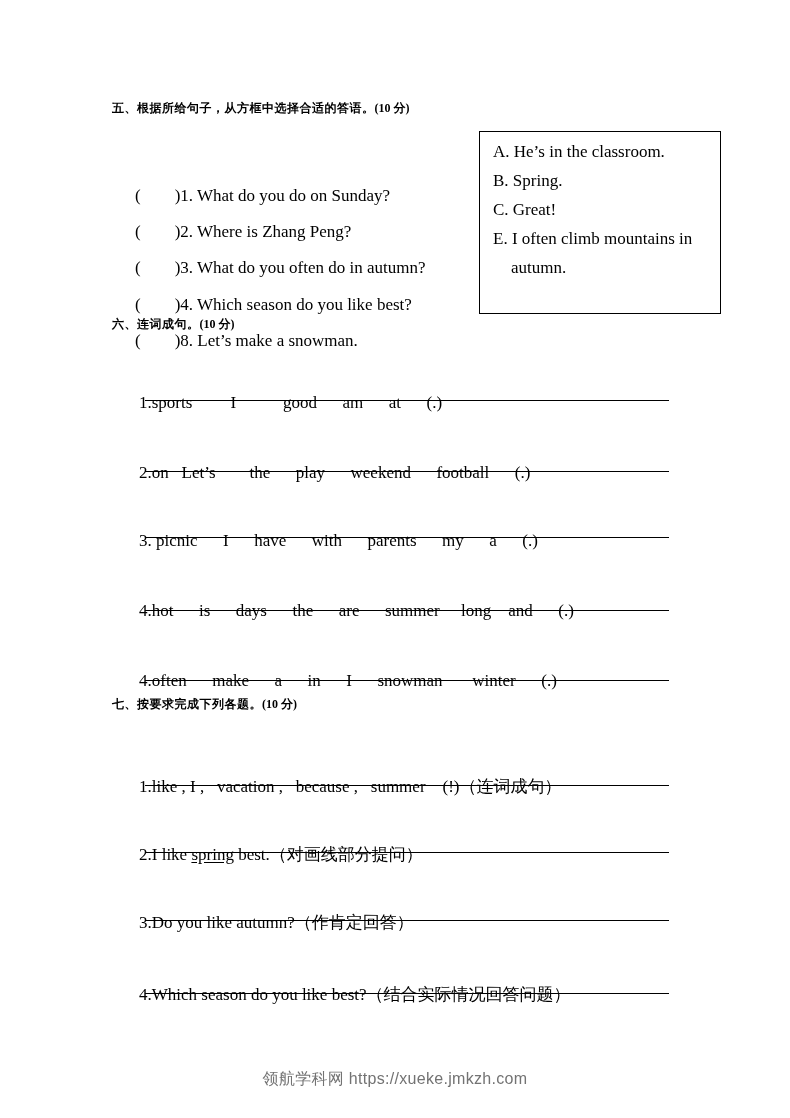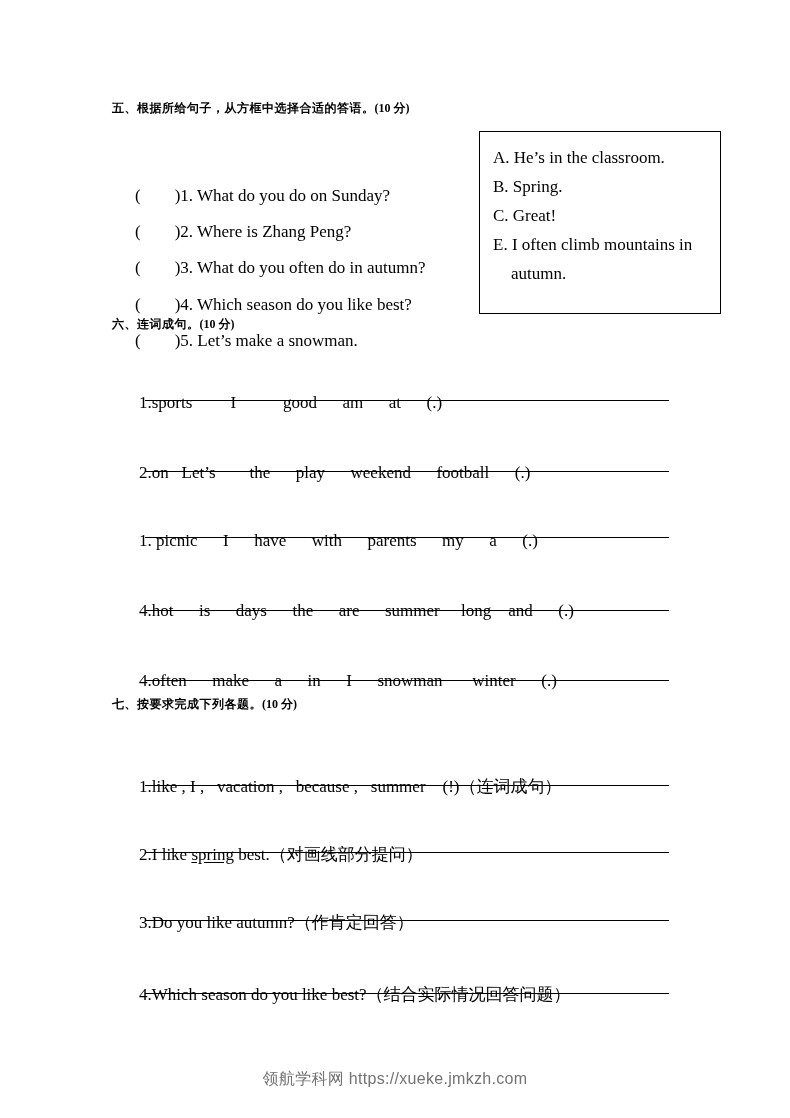--- a/index.html
+++ b/index.html
@@ -40,21 +40,21 @@
   }
   .answer-box {
     position: absolute;
     left: 479px;
     top: 131px;
     width: 242px;
     height: 183px;
     box-sizing: border-box;
     border: 1.5px solid #000000;
     font-size: 17px;
-    padding-top: 11px;
+    padding-top: 5px;
   }
   .opt {
     padding-left: 13px;
     line-height: 29px;
     white-space: pre;
   }
   .opt.cont { padding-left: 31px; font-family: Liberation Serif, serif; }
   .italic-word { font-style: italic; }
   .underlined-word { text-decoration: underline; text-underline-offset: 2px; }
   .footer {
@@ -73,39 +73,39 @@
 <body>
 
 <div class="page">
 
   <h2 class="sec-title" style="top:100px"><span>五、根据所给句子，从方框中选择合适的答语。</span><span class="score">(10 分)</span></h2>
 
   <div class="abs q-item" style="top:145px">(        )1. What do you do on Sunday?</div>
   <div class="abs q-item" style="top:181px">(        )2. Where is Zhang Peng?</div>
   <div class="abs q-item" style="top:217px">(        )3. What do you often do in autumn?</div>
   <div class="abs q-item" style="top:254px">(        )4. Which season do you like best?</div>
-  <div class="abs q-item" style="top:290px">(        )5. Let’s make a snowman.</div>
+  <div class="abs q-item" style="top:290px">(        )8. Let’s make a snowman.</div>
 
   <div class="answer-box">
     <div class="opt">A. He’s in the classroom.</div>
     <div class="opt">B. Spring.</div>
     <div class="opt">C. Great!</div>
     <div class="opt">E. I often climb mountains in</div>
     <div class="opt cont">autumn.</div>
   </div>
 
   <h2 class="sec-title" style="top:316px"><span>六、连词成句。</span><span class="score">(10 分)</span></h2>
 
   <div class="abs w-item" style="top:352px">1.sports         I           good      am      at      (.)</div>
   <div class="ans-line" style="top:400px"></div>
 
   <div class="abs w-item" style="top:422px">2.on   Let’s        the      play      weekend      football      (.)</div>
   <div class="ans-line" style="top:471px"></div>
 
-  <div class="abs w-item" style="top:490px">1. picnic      I      have      with      parents      my      a      (.)</div>
+  <div class="abs w-item" style="top:490px">3. picnic      I      have      with      parents      my      a      (.)</div>
   <div class="ans-line" style="top:537px"></div>
 
   <div class="abs w-item" style="top:560px">4.hot      is      days      the      are      summer     long    and      (.)</div>
   <div class="ans-line" style="top:610px"></div>
 
   <div class="abs w-item" style="top:630px">4.often      make      a      in      I      snowman       winter      (.)</div>
   <div class="ans-line" style="top:680px"></div>
 
   <h2 class="sec-title" style="top:696px"><span>七、按要求完成下列各题。</span><span class="score">(10 分)</span></h2>
 

